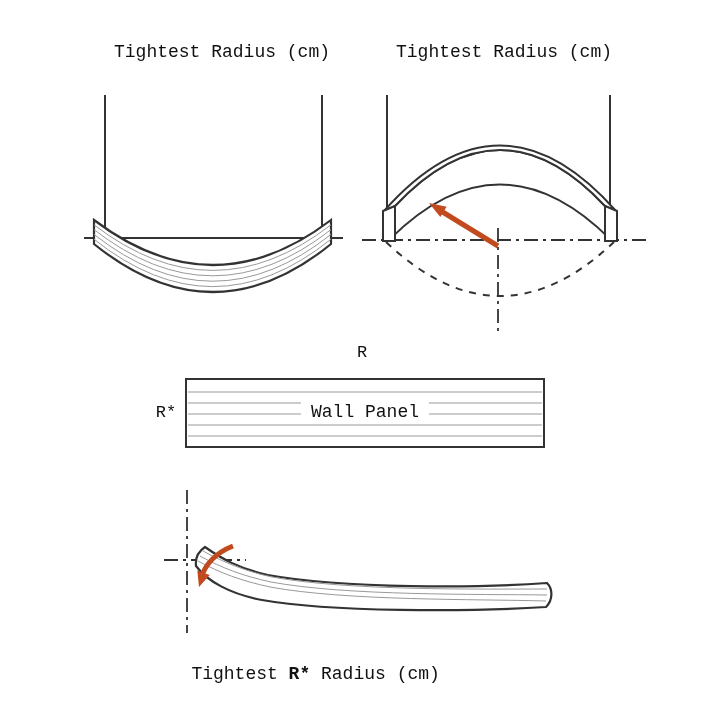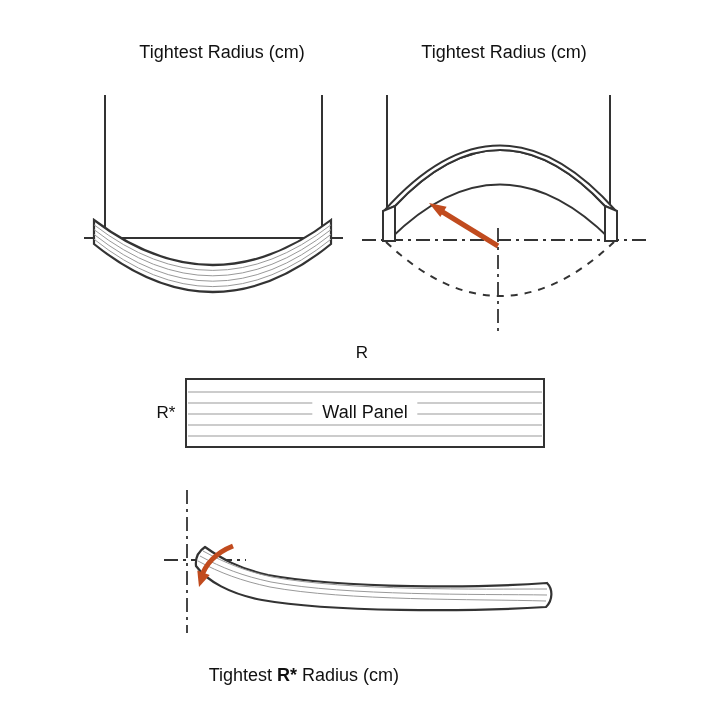--- a/index.html
+++ b/index.html
@@ -3,21 +3,21 @@
 <meta charset="utf-8">
 <style>
   html, body {
     margin: 0; padding: 0;
     background: #ffffff;
   }
   .canvas {
     position: relative;
     width: 718px; height: 716px;
     background: var(--background, #ffffff);
-    font-family: Liberation Sans, sans-serif;
+    font-family: Liberation Mono, monospace;
     color: var(--text, #111111);
     overflow: hidden;
   }
   .canvas svg { position: absolute; left: 0; top: 0; }
 
   .ln   { stroke: var(--line, #333333); fill: none; }
   .fillw{ fill: #ffffff; stroke: var(--line, #333333); }
   .lam  { stroke: var(--lamination, #999999); fill: none; stroke-width: 1; }
   .arrow{ stroke: var(--arrow, #c14b1e); fill: none; stroke-linecap: butt; }
   .ahead{ fill: var(--arrow, #c14b1e); stroke: none; }

